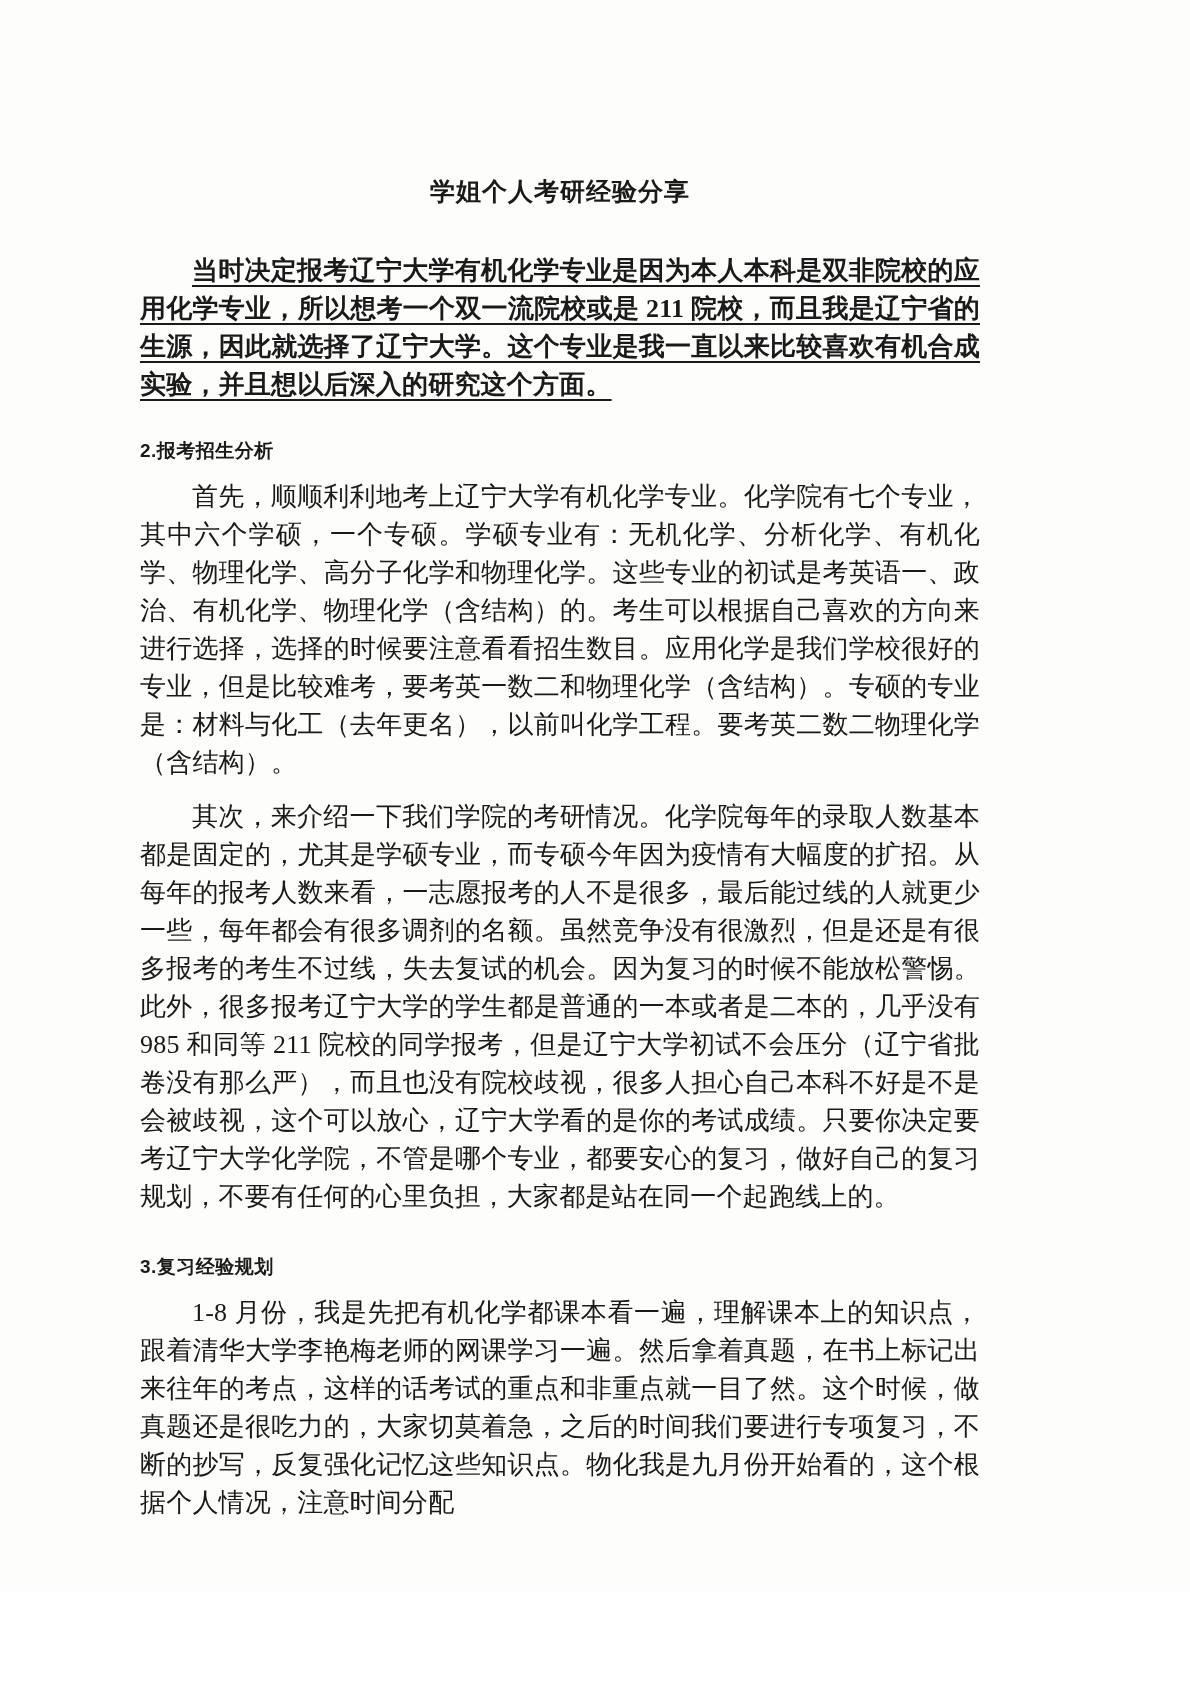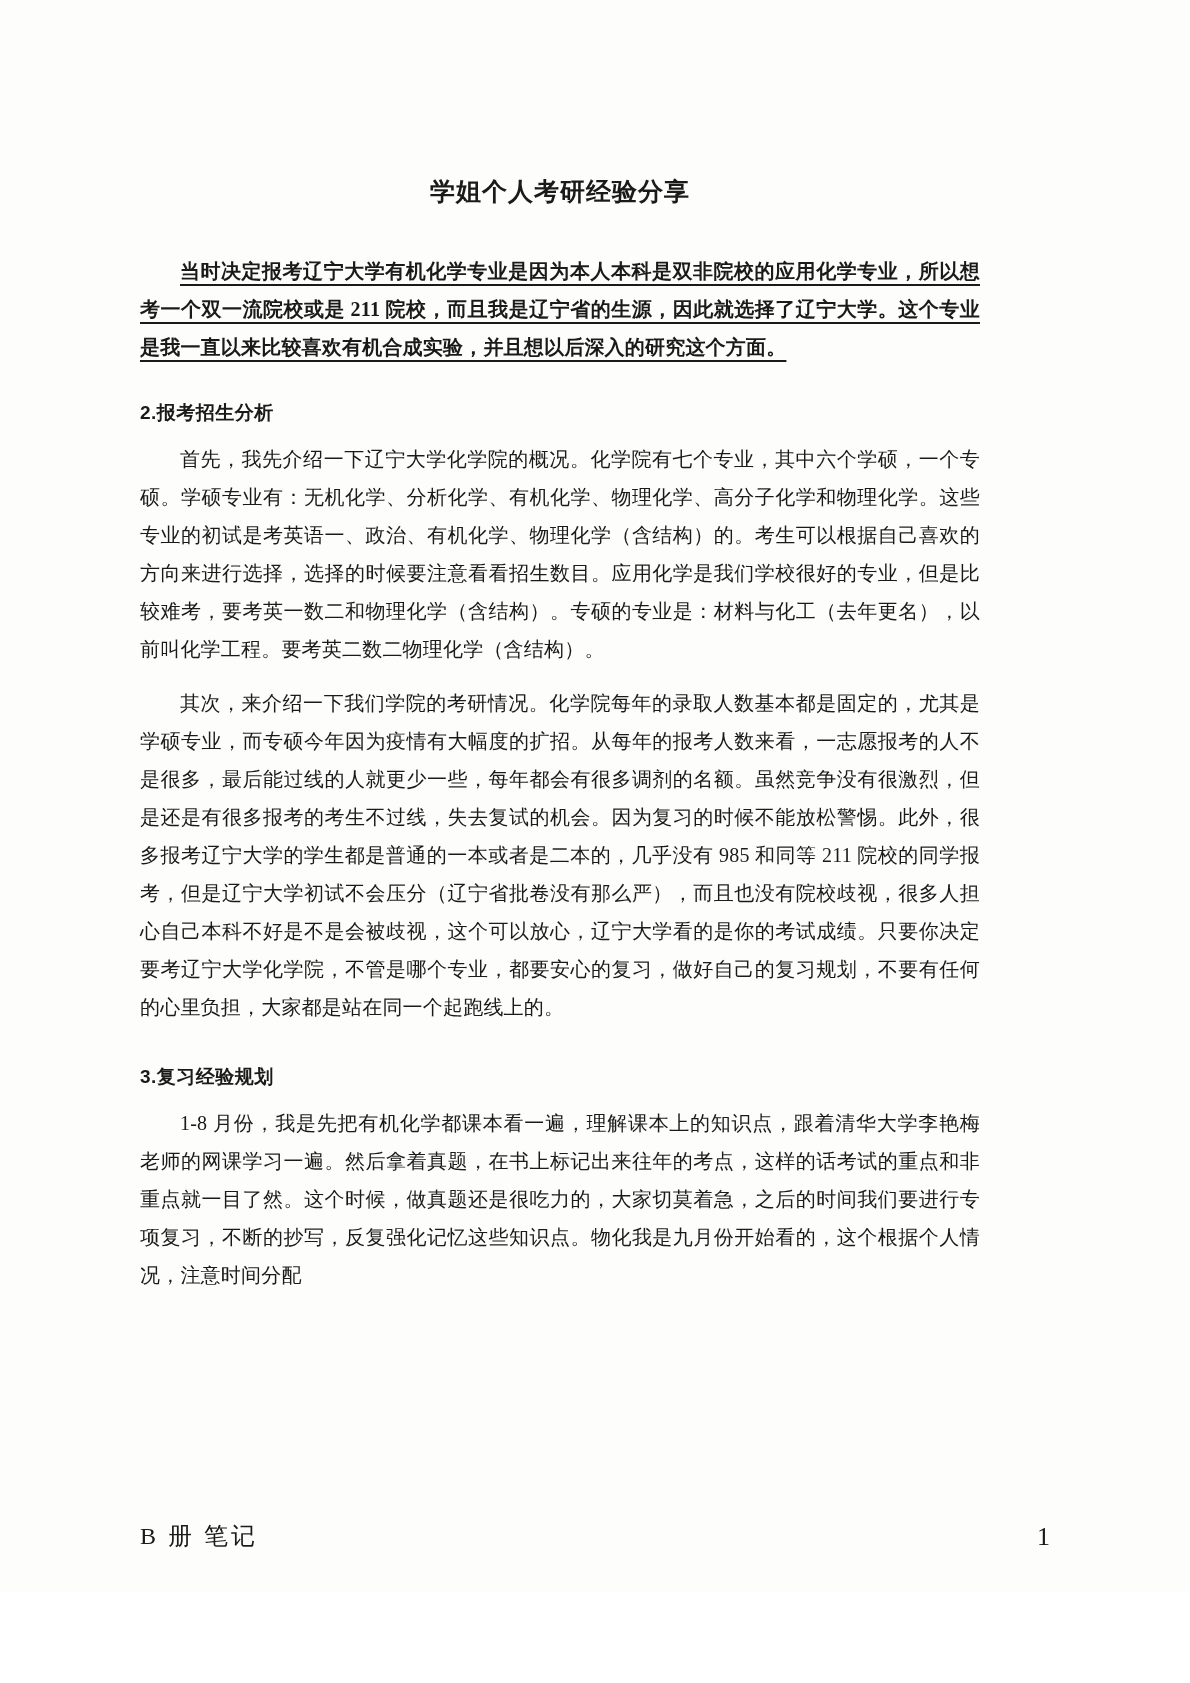--- a/index.html
+++ b/index.html
@@ -40,21 +40,21 @@
     font-size: 19px;
     font-weight: bold;
     margin: 0 0 14px 0;
     font-family: "Liberation Sans", "DejaVu Sans", sans-serif;
     letter-spacing: 0.5px;
   }
   .heading.h-gap {
     margin-top: 38px;
   }
   p.para {
-    font-size: 20px;
+    font-size: 26px;
     line-height: 38px;
     margin: 0 0 16px 0;
     text-align: justify;
     text-justify: inter-ideograph;
     text-indent: 2em;
     letter-spacing: 0.2px;
   }
   p.para.nogap {
     margin-bottom: 0;
   }
@@ -86,25 +86,21 @@
 <body>
 
 <div class="page">
   <div class="content">
 
     <div class="doc-title">学姐个人考研经验分享</div>
 
     <p class="para bold-underline">当时决定报考辽宁大学有机化学专业是因为本人本科是双非院校的应用化学专业，所以想考一个双一流院校或是 211 院校，而且我是辽宁省的生源，因此就选择了辽宁大学。这个专业是我一直以来比较喜欢有机合成实验，并且想以后深入的研究这个方面。</p>
 
     <div class="heading">2.报考招生分析</div>
-    <p class="para">首先，我先介绍一下辽宁大学化学院的概况。化学院有七个专业，其中六个学硕，一个专硕。学硕专业有：无机化学、分析化学、有机化学、物理化学、高分子化学和物理化学。这些专业的初试是考英语一、政治、有机化学、物理化学（含结构）的。考生可以根据自己喜欢的方向来进行选择，选择的时候要注意看看招生数目。应用化学是我们学校很好的专业，但是比较难考，要考英一数二和物理化学（含结构）。专硕的专业是：材料与化工（去年更名），以前叫化学工程。要考英二数二物理化学（含结构）。</p>
+    <p class="para">首先，顺顺利利地考上辽宁大学有机化学专业。化学院有七个专业，其中六个学硕，一个专硕。学硕专业有：无机化学、分析化学、有机化学、物理化学、高分子化学和物理化学。这些专业的初试是考英语一、政治、有机化学、物理化学（含结构）的。考生可以根据自己喜欢的方向来进行选择，选择的时候要注意看看招生数目。应用化学是我们学校很好的专业，但是比较难考，要考英一数二和物理化学（含结构）。专硕的专业是：材料与化工（去年更名），以前叫化学工程。要考英二数二物理化学（含结构）。</p>
     <p class="para">其次，来介绍一下我们学院的考研情况。化学院每年的录取人数基本都是固定的，尤其是学硕专业，而专硕今年因为疫情有大幅度的扩招。从每年的报考人数来看，一志愿报考的人不是很多，最后能过线的人就更少一些，每年都会有很多调剂的名额。虽然竞争没有很激烈，但是还是有很多报考的考生不过线，失去复试的机会。因为复习的时候不能放松警惕。此外，很多报考辽宁大学的学生都是普通的一本或者是二本的，几乎没有 985 和同等 211 院校的同学报考，但是辽宁大学初试不会压分（辽宁省批卷没有那么严），而且也没有院校歧视，很多人担心自己本科不好是不是会被歧视，这个可以放心，辽宁大学看的是你的考试成绩。只要你决定要考辽宁大学化学院，不管是哪个专业，都要安心的复习，做好自己的复习规划，不要有任何的心里负担，大家都是站在同一个起跑线上的。</p>
 
     <div class="heading h-gap">3.复习经验规划</div>
     <p class="para nogap">1-8 月份，我是先把有机化学都课本看一遍，理解课本上的知识点，跟着清华大学李艳梅老师的网课学习一遍。然后拿着真题，在书上标记出来往年的考点，这样的话考试的重点和非重点就一目了然。这个时候，做真题还是很吃力的，大家切莫着急，之后的时间我们要进行专项复习，不断的抄写，反复强化记忆这些知识点。物化我是九月份开始看的，这个根据个人情况，注意时间分配</p>
 
   </div>
 
-  <div class="footer">
-    <div class="footer-left">B 册  笔记</div>
-    <div class="footer-right">1</div>
-  </div>
 </div>
 
 </body></html>

